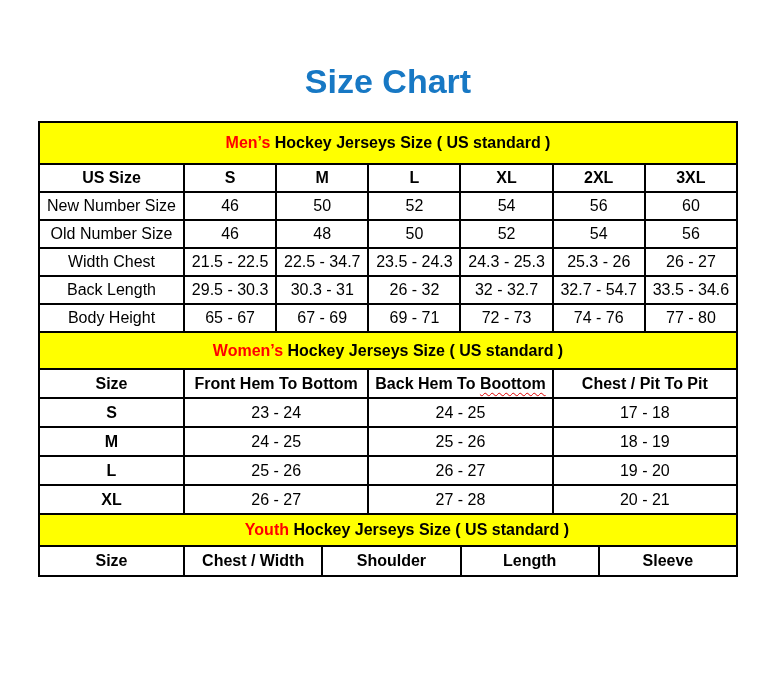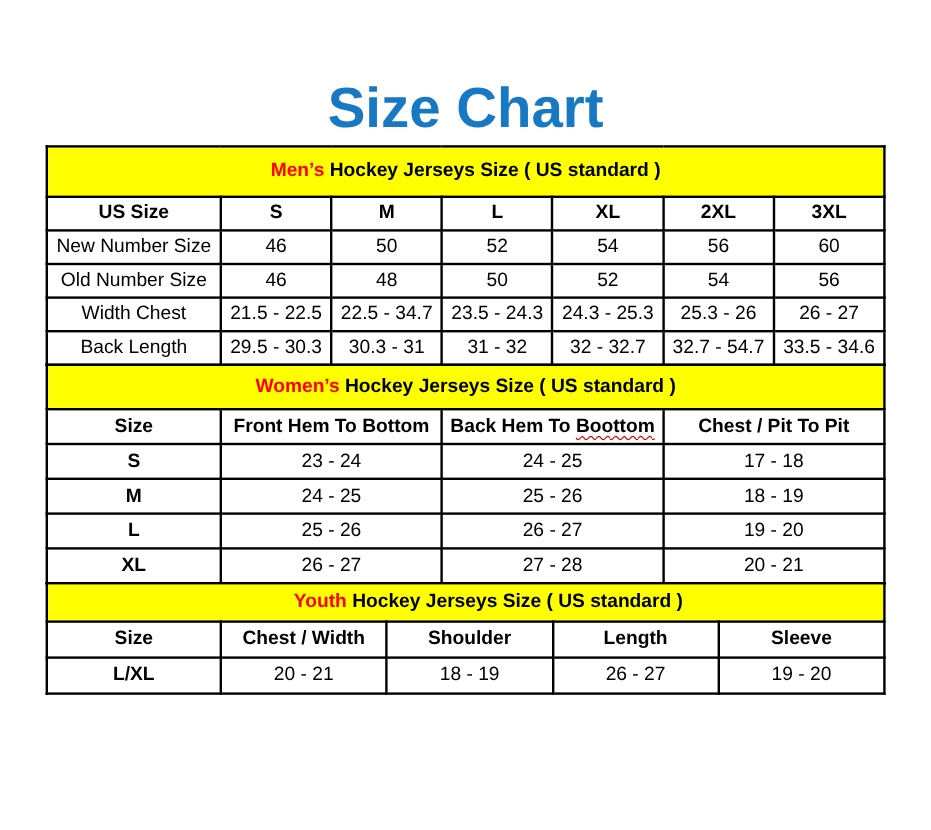--- a/index.html
+++ b/index.html
@@ -10,21 +10,21 @@
     --text-col:#000000;
     --squiggle-red:#DD0000;
   }
   html,body{margin:0;padding:0;}
   body{
     width:776px;height:692px;background:#FFFFFF;overflow:hidden;position:relative;
     font-family:"Liberation Sans",sans-serif;color:var(--text-col);
   }
   .page-title{
     position:absolute;top:62px;left:0;width:776px;margin:0;
-    text-align:center;font-size:47px;font-weight:bold;color:var(--title-blue);
+    text-align:center;font-size:34px;font-weight:bold;color:var(--title-blue);
     letter-spacing:0px;
   }
   #chart-block{
     position:absolute;left:38px;top:121px;width:700px;
   }
   table.size-table{
     border-collapse:collapse;table-layout:fixed;width:700px;
   }
   table.size-table + table.size-table{margin-top:-2px;}
   table.size-table td{
@@ -109,24 +109,33 @@
           <td class="value-cell">22.5 - 34.7</td>
           <td class="value-cell">23.5 - 24.3</td>
           <td class="value-cell">24.3 - 25.3</td>
           <td class="value-cell">25.3 - 26</td>
           <td class="value-cell">26 - 27</td>
         </tr>
         <tr class="data-row">
           <td class="label-cell">Back Length</td>
           <td class="value-cell">29.5 - 30.3</td>
           <td class="value-cell">30.3 - 31</td>
-          <td class="value-cell">31 - 32</td>
+          <td class="value-cell">26 - 32</td>
           <td class="value-cell">32 - 32.7</td>
           <td class="value-cell">32.7 - 54.7</td>
           <td class="value-cell">33.5 - 34.6</td>
+        </tr>
+        <tr class="data-row">
+          <td class="label-cell">Body Height</td>
+          <td class="value-cell">65 - 67</td>
+          <td class="value-cell">67 - 69</td>
+          <td class="value-cell">69 - 71</td>
+          <td class="value-cell">72 - 73</td>
+          <td class="value-cell">74 - 76</td>
+          <td class="value-cell">77 - 80</td>
         </tr>
       </tbody>
     </table>
     <table class="size-table tbl-womens">
       <colgroup>
         <col style="width: 145px;">
         <col>
         <col>
         <col>
       </colgroup>
@@ -178,22 +187,15 @@
         <tr class="banner-row">
           <td colspan="5" class="banner-cell"><span class="accent">Youth</span><span> Hockey Jerseys Size ( US standard )</span></td>
         </tr>
         <tr class="header-row">
           <td>Size</td>
           <td>Chest / Width</td>
           <td>Shoulder</td>
           <td>Length</td>
           <td>Sleeve</td>
         </tr>
-        <tr class="data-row">
-          <td class="label-cell">L/XL</td>
-          <td class="value-cell">20 - 21</td>
-          <td class="value-cell">18 - 19</td>
-          <td class="value-cell">26 - 27</td>
-          <td class="value-cell">19 - 20</td>
-        </tr>
       </tbody>
     </table>
   </div>
 
 </body></html>

